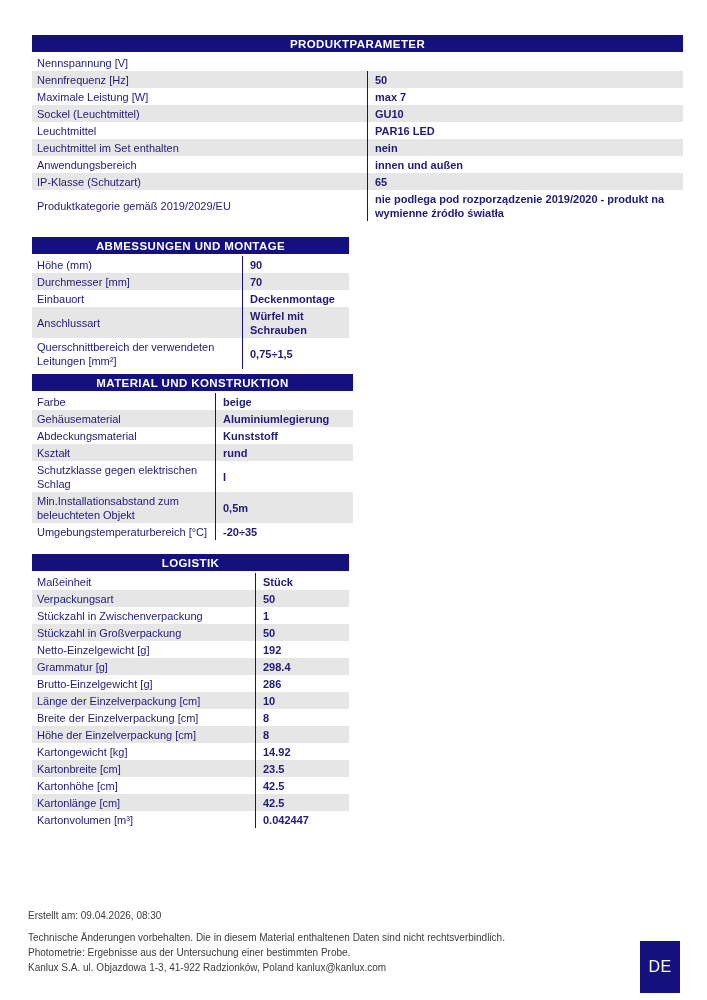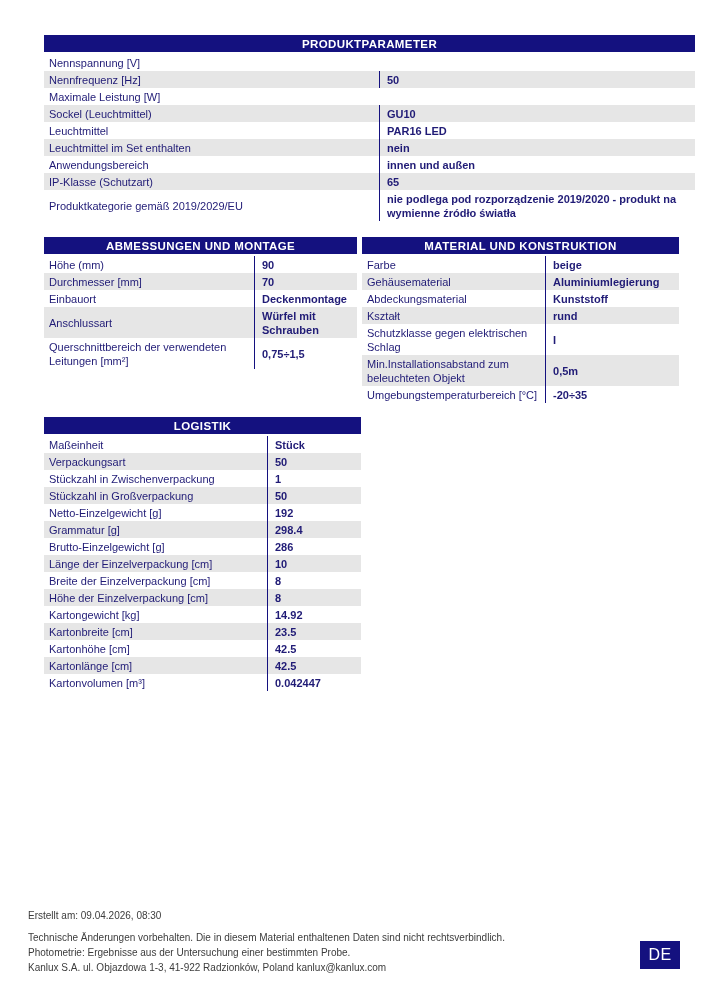--- a/index.html
+++ b/index.html
@@ -1,20 +1,20 @@
 <!DOCTYPE html>
 <html><head>
 <meta charset="utf-8">
 <style>
   html,body { margin:0; padding:0; background:#ffffff; }
   .page {
     position:relative; width:707px; height:1000px; background:#ffffff;
     font-family:"Liberation Sans", sans-serif; color:#201b76; overflow:hidden;
   }
-  .content { padding:35px 28px 0 44px; }
+  .content { padding:35px 28px 0 32px; }
 
   .tbl { box-sizing:border-box; }
   .tbl-hdr {
     background:#14117f; color:#ffffff; height:17px;
     display:flex; align-items:center; justify-content:center;
     font-size:11.5px; font-weight:700; letter-spacing:.4px;
     margin-bottom:2px;
   }
   .tbody .row {
     display:flex; align-items:stretch; min-height:16px;
@@ -27,36 +27,36 @@
   }
   .val {
     display:flex; align-items:center; flex:1;
     padding:1.5px 4px 1.5px 7px; box-sizing:border-box;
     border-left:1.5px solid #14117f; font-weight:600;
   }
 
   .t-full { width:651px; }
   .t-full .lbl { width:335px; }
 
-  .mid { display:flex; gap:5px; align-items:flex-start; margin-top:16px; }
+  .mid { display:flex; gap:5px; align-items:flex-start; margin-top:16px;flex-direction:column; }
   .t-abm { width:317px; }
   .t-abm .lbl { width:210px; }
   .t-mat { width:321px; }
   .t-mat .lbl { width:183px; }
 
   .t-log { width:317px; margin-top:14px; }
   .t-log .lbl { width:223px; }
 
   .footer {
     position:absolute; left:28px; top:908px; width:580px;
     font-size:10px; line-height:15px; color:#3c3c3c;
   }
   .footer-line.first { margin-bottom:7px; }
   .badge {
-    position:absolute; left:640px; top:941px; width:40px; height:28px;
+    position:absolute; left:640px; top:941px; width:40px; height:52px;
     background:#14117f; color:#ffffff;
     display:flex; align-items:center; justify-content:center;
     font-size:16px; letter-spacing:.5px;
   }
 </style>
 </head>
 <body>
 
 <div class="page">
   <div class="content">
@@ -66,20 +66,21 @@
       <div class="tbody">
         <div class="row">
           <div class="lbl">Nennspannung [V]</div>
         </div>
         <div class="row">
           <div class="lbl">Nennfrequenz [Hz]</div>
           <div class="val">50</div>
         </div>
         <div class="row">
           <div class="lbl">Maximale Leistung [W]</div>
+          <div class="val">max 7</div>
         </div>
         <div class="row">
           <div class="lbl">Sockel (Leuchtmittel)</div>
           <div class="val">GU10</div>
         </div>
         <div class="row">
           <div class="lbl">Leuchtmittel</div>
           <div class="val">PAR16 LED</div>
         </div>
         <div class="row">

